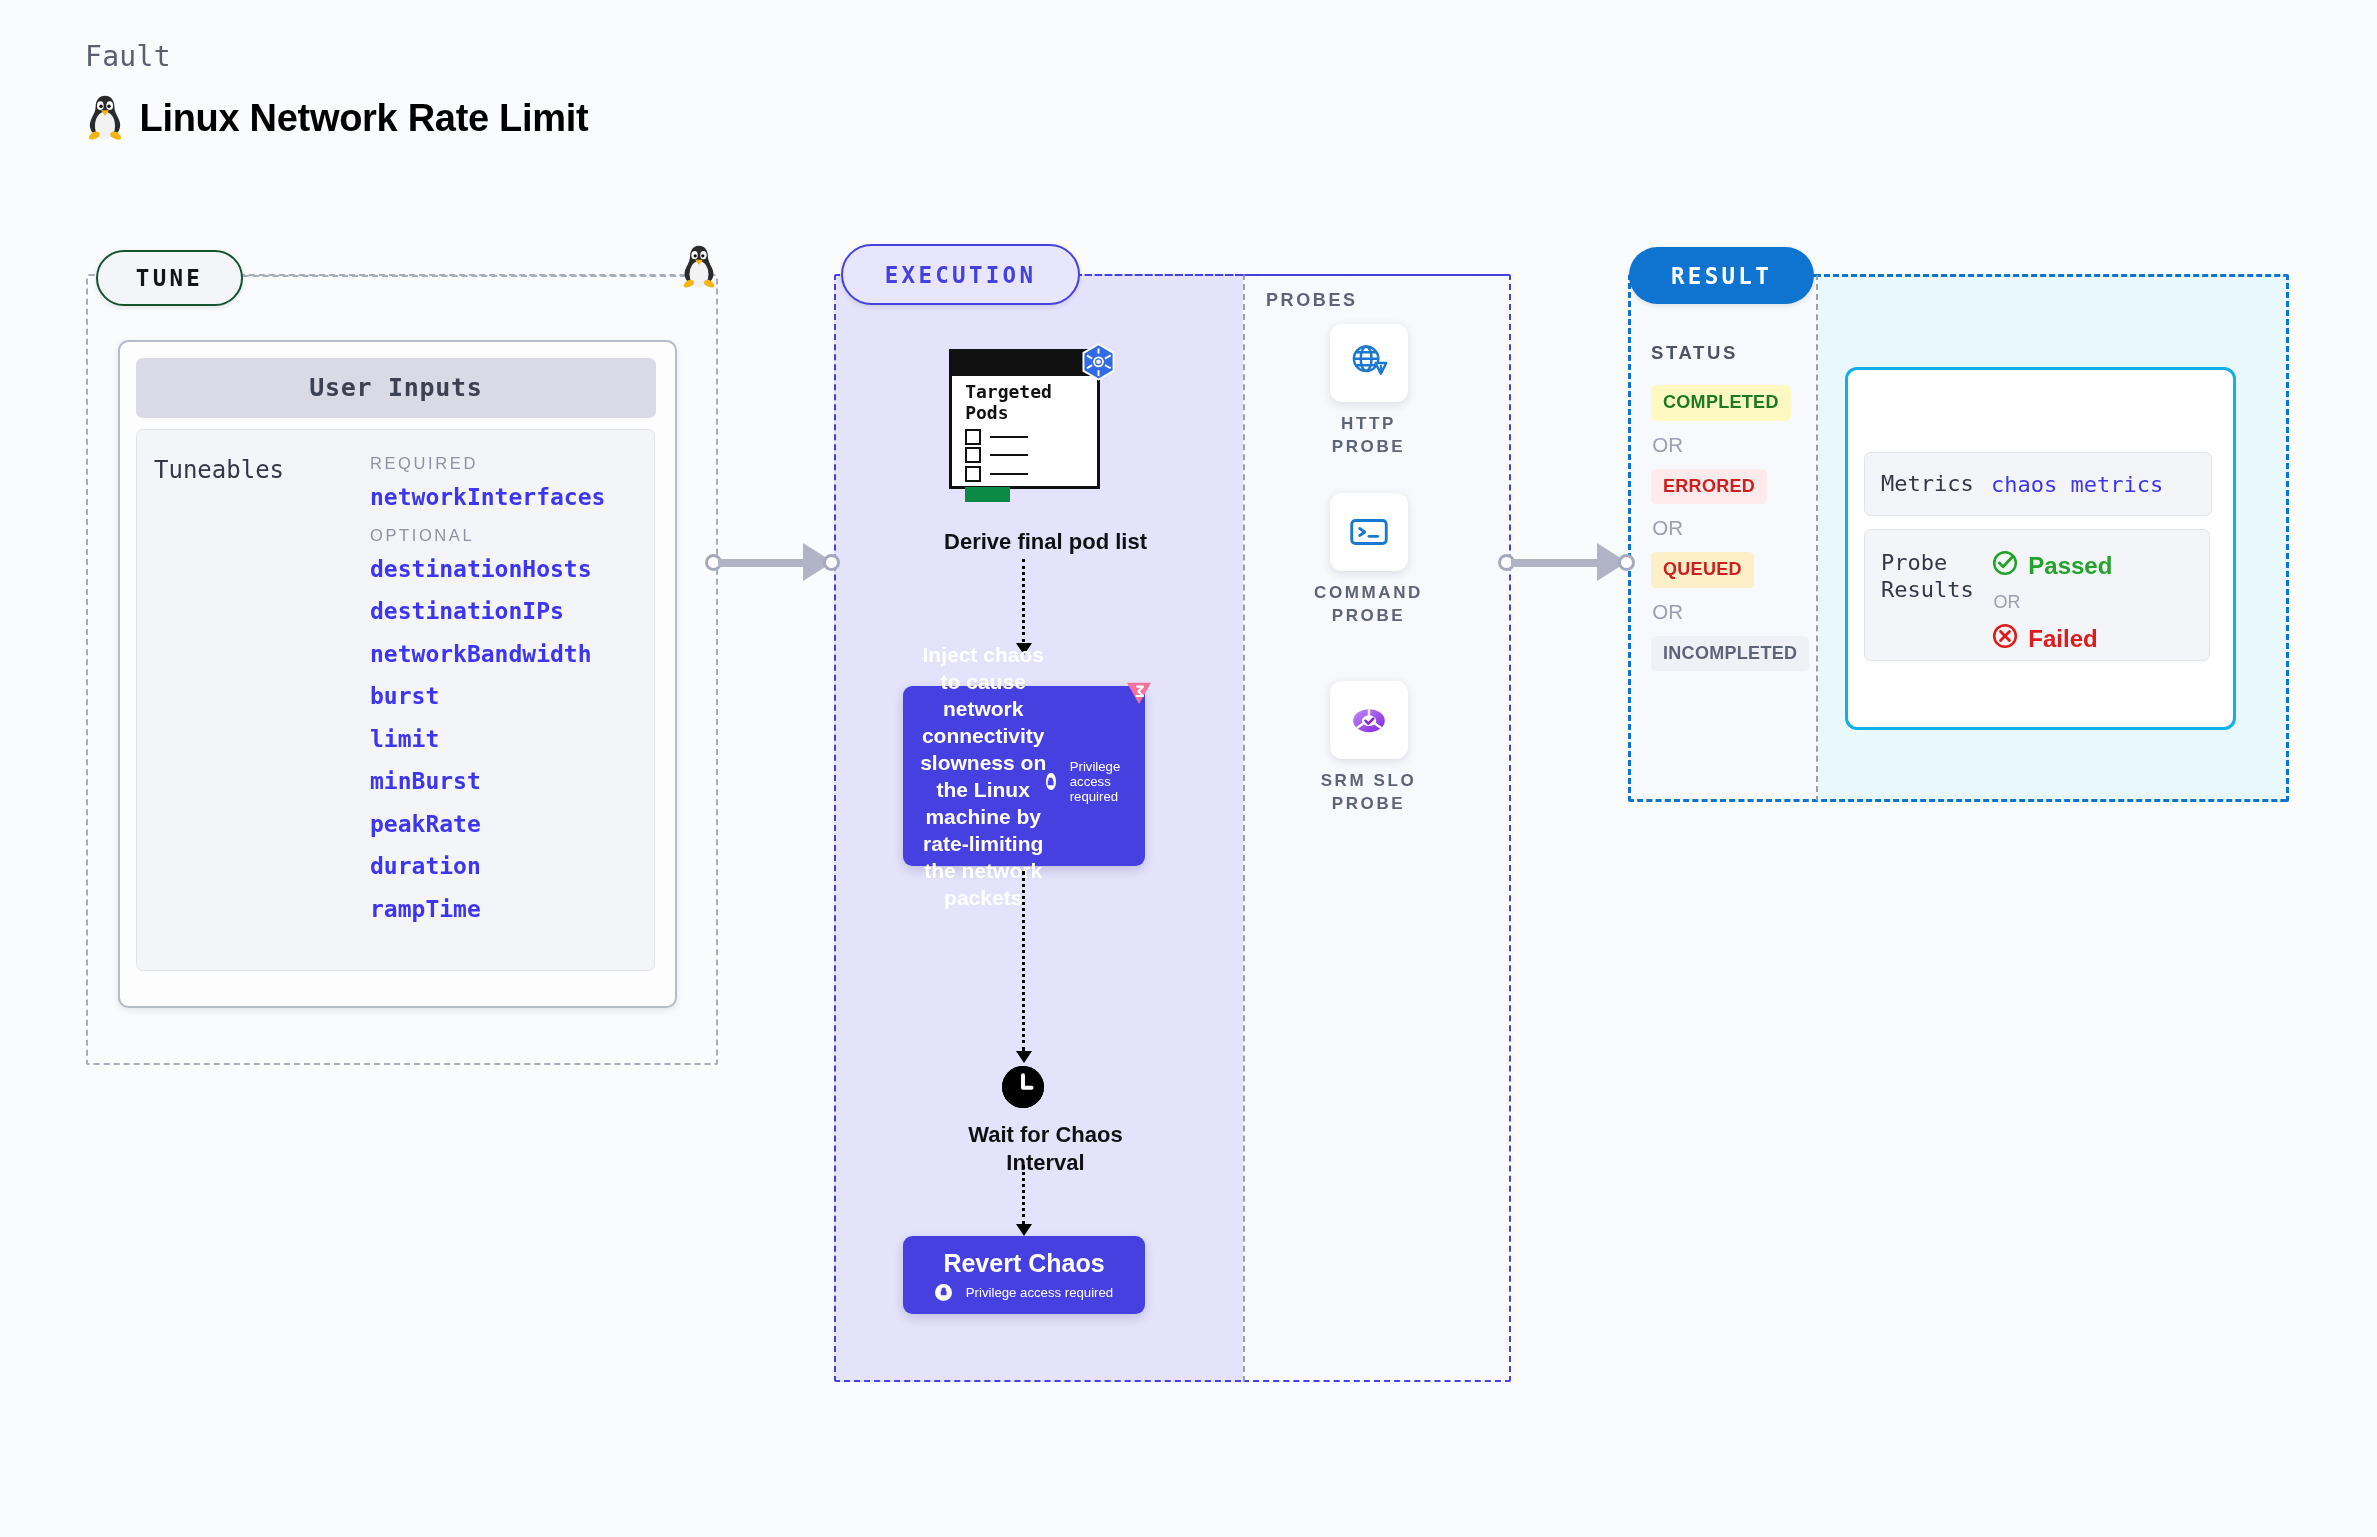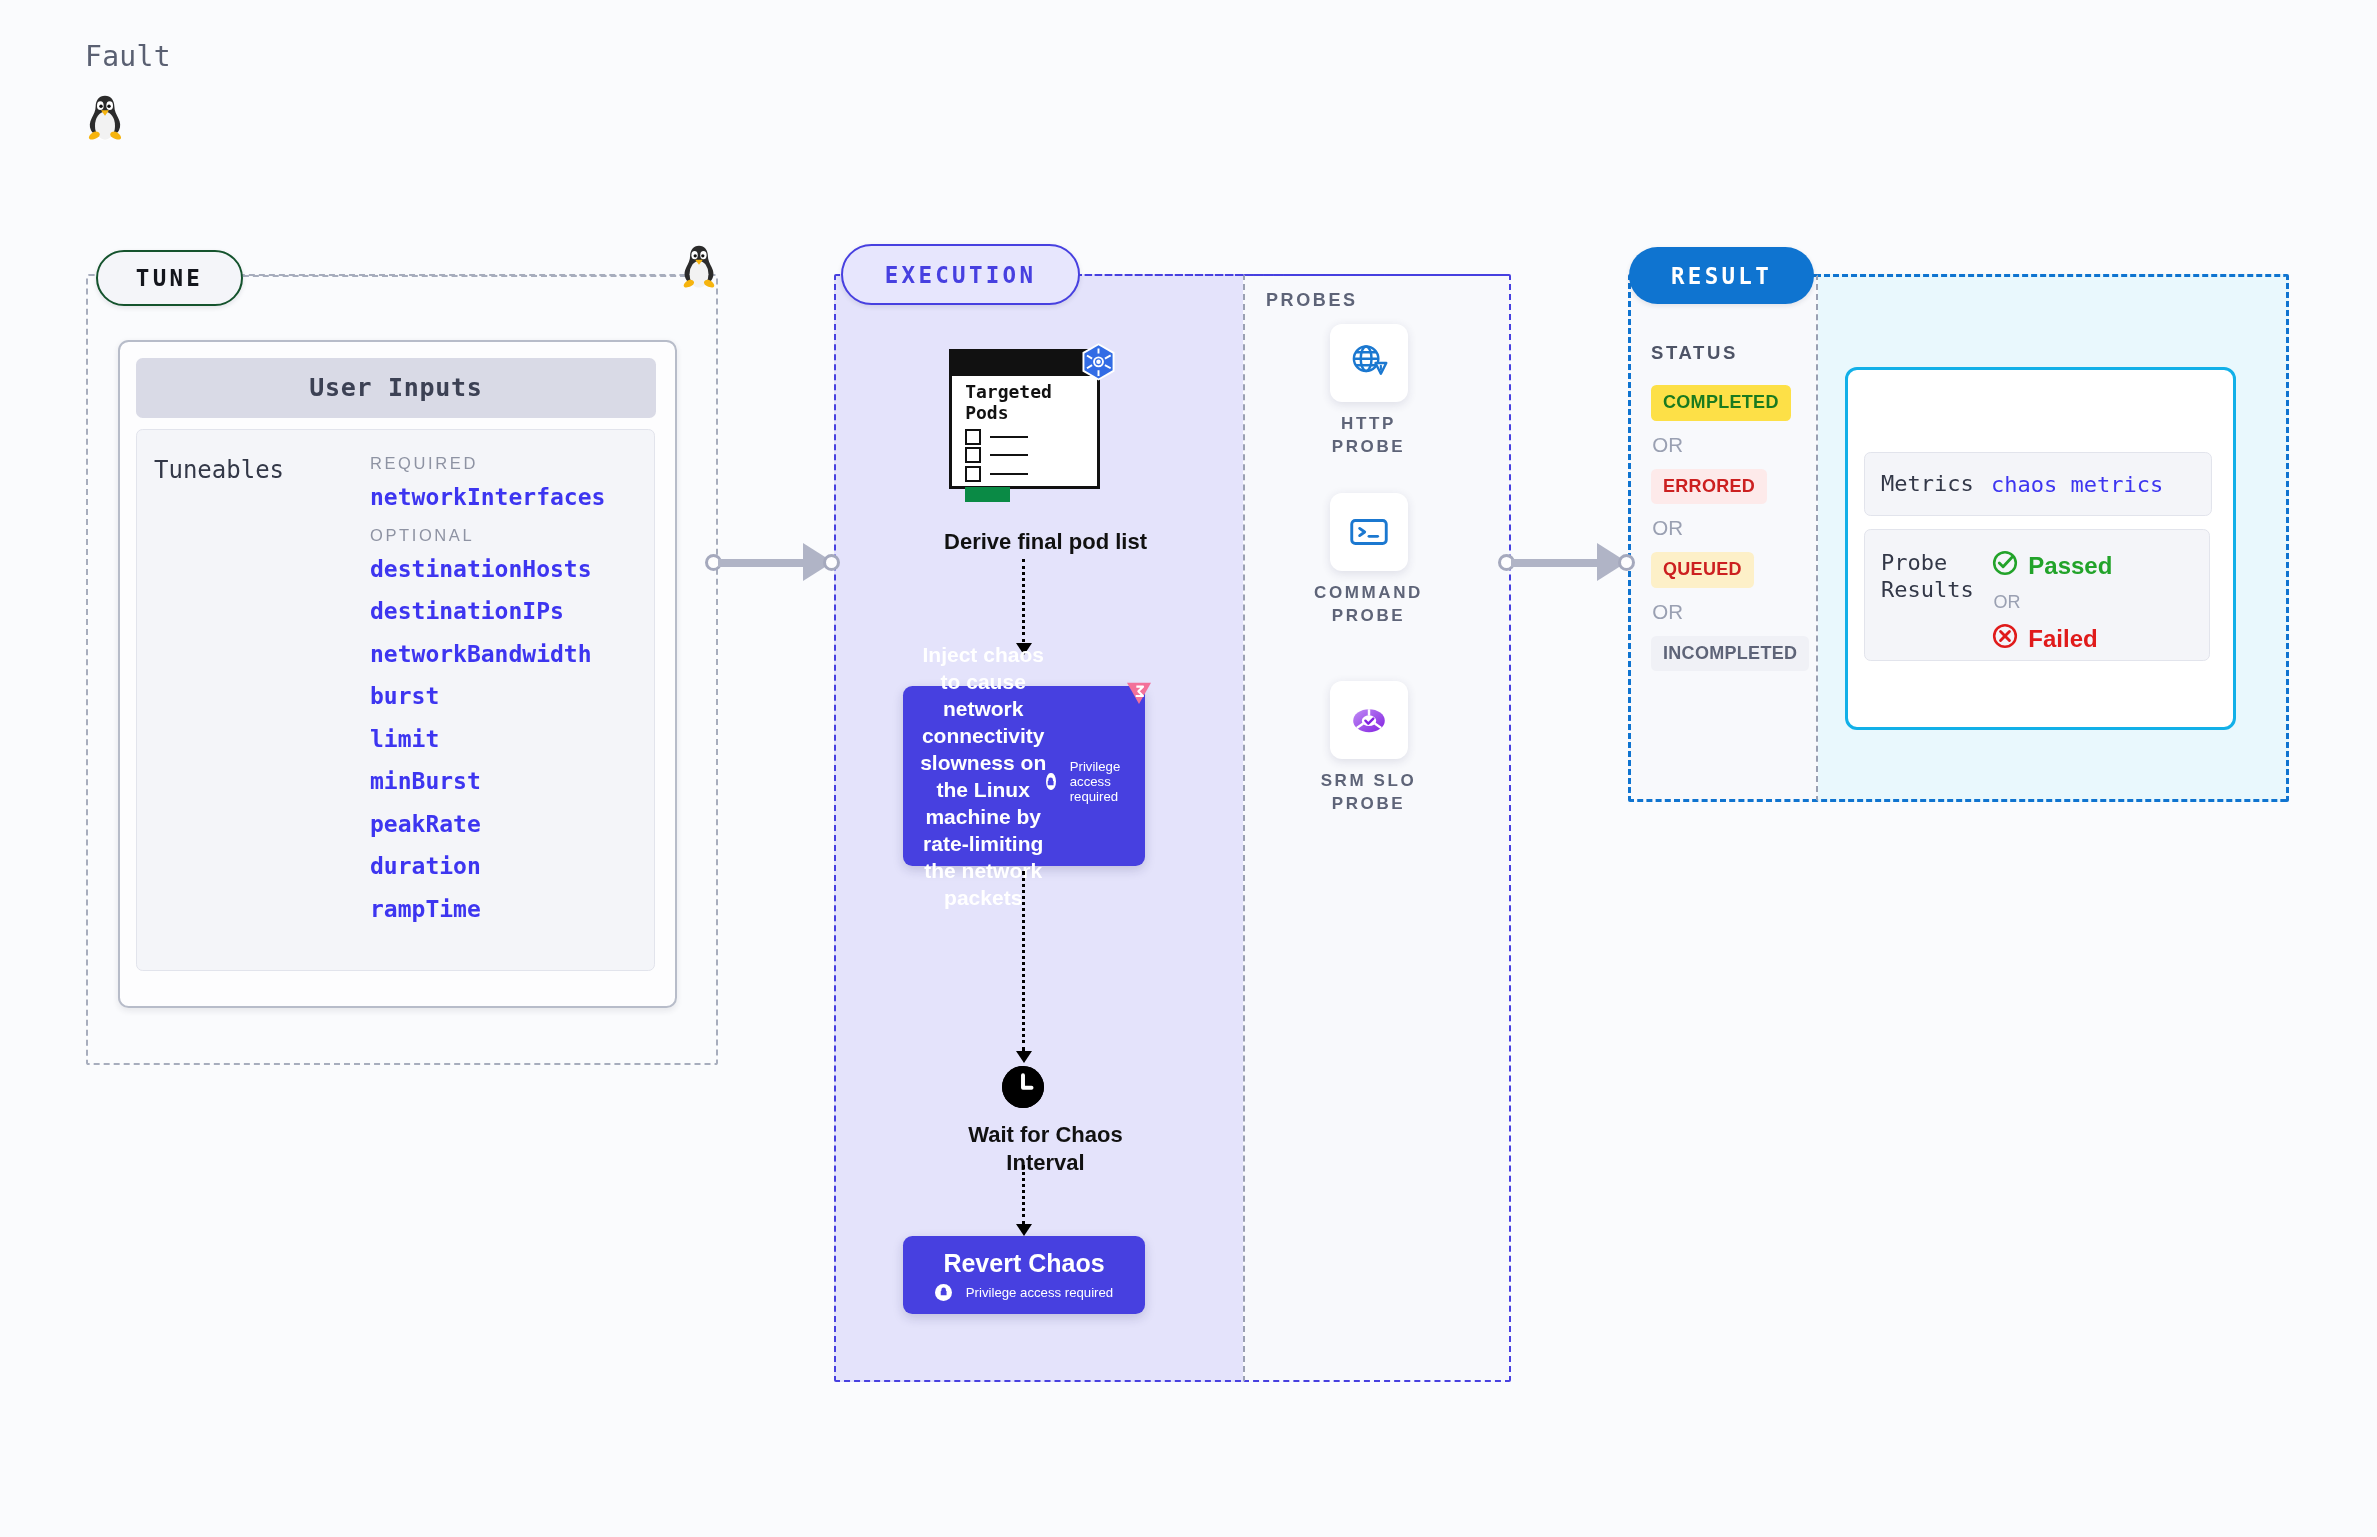--- a/index.html
+++ b/index.html
@@ -409,20 +409,21 @@
         <ellipse cx="30" cy="49" rx="15" ry="21" fill="#f2f2f2"></ellipse>
         <ellipse cx="23" cy="19" rx="5" ry="6.5" fill="#fff"></ellipse>
         <ellipse cx="37" cy="19" rx="5" ry="6.5" fill="#fff"></ellipse>
         <circle cx="24" cy="20" r="2.6" fill="#111"></circle>
         <circle cx="36" cy="20" r="2.6" fill="#111"></circle>
         <path d="M24 26h12l-6 8z" fill="#f6b40e"></path>
         <path d="M14 58c-5 2-9 7-8 10 1 3 7 2 11 0 4-2 6-5 5-7-1-3-5-4-8-3z" fill="#f6b40e"></path>
         <path d="M46 58c5 2 9 7 8 10-1 3-7 2-11 0-4-2-6-5-5-7 1-3 5-4 8-3z" fill="#f6b40e"></path>
       </svg>
     </span>
+    <span id="fault-title">Linux Network Rate Limit</span>
   </div>
 </div>
 
 <div id="tune-panel"></div>
 <div id="tune-dash-line"></div>
 <div id="tune-badge" class="panel-badge">TUNE</div>
 <div id="tux-on-line">
   <svg width="38" height="46" viewBox="0 0 60 72">
     <path d="M30 4c-9 0-14 7-14 16 0 7-3 12-6 18-3 6-4 12-1 18 3 6 12 11 21 11s18-5 21-11c3-6 2-12-1-18-3-6-6-11-6-18 0-9-5-16-14-16z" fill="#2b2b2b"></path>
     <ellipse cx="30" cy="49" rx="15" ry="21" fill="#f2f2f2"></ellipse>
@@ -601,21 +602,21 @@
   <div class="bar" style="left:13.2px; width:100px;"></div>
   <div class="head" style="left:99px;"></div>
   <div class="dot" style="left:120px;"></div>
 </div>
 
 <div id="output-region"></div>
 <div id="result-panel"></div>
 <div id="result-badge" class="panel-badge">RESULT</div>
 <div id="status-label">STATUS</div>
 <div class="status-stack">
-  <div><span class="status-badge" style="background:#fde047;color:#1a7a1f;">COMPLETED</span></div>
+  <div><span class="status-badge" style="background:#fef9c3;color:#1a7a1f;">COMPLETED</span></div>
   <div class="or-text">OR</div>
   <div><span class="status-badge" style="background:#fdeaea;color:#cc2020;">ERRORED</span></div>
   <div class="or-text">OR</div>
   <div><span class="status-badge" style="background:#fdf0c8;color:#cc2020;">QUEUED</span></div>
   <div class="or-text">OR</div>
   <div><span class="status-badge" style="background:#f0f1f6;color:#5e6478;">INCOMPLETED</span></div>
 </div>
 
 <div id="output-card">
   <div id="metrics-row" class="card-body">

